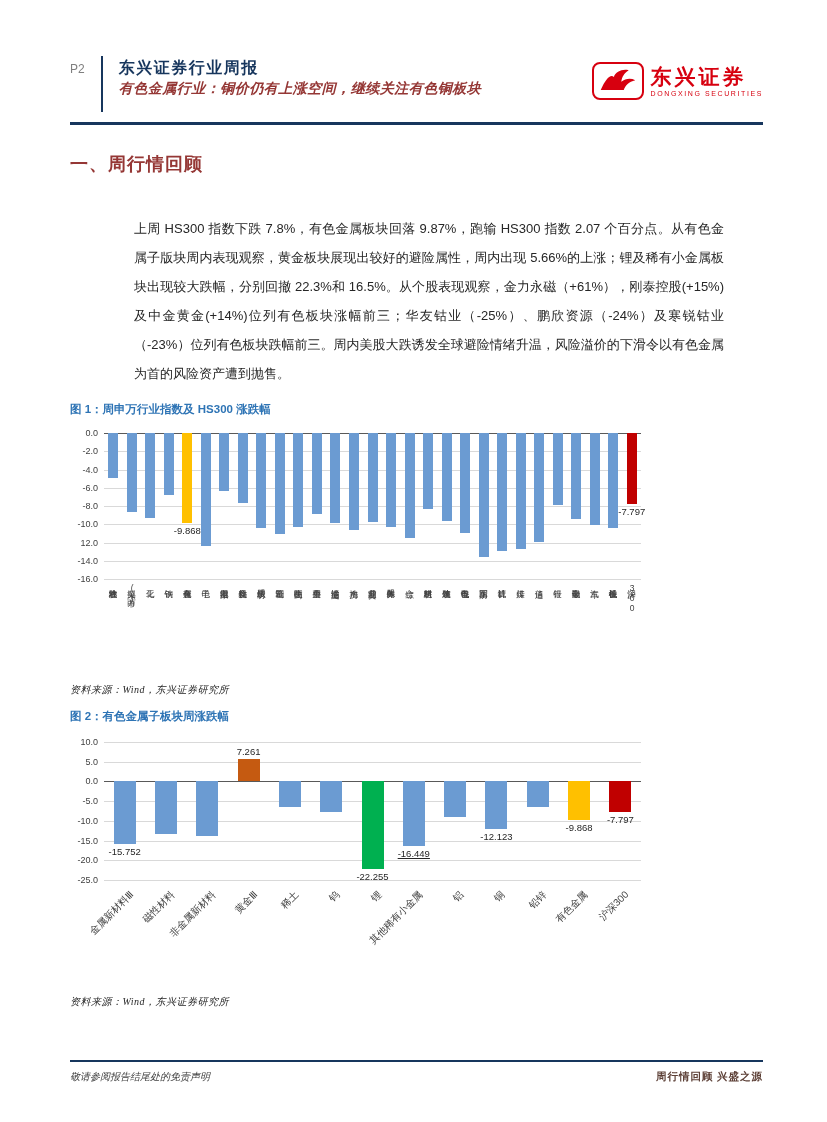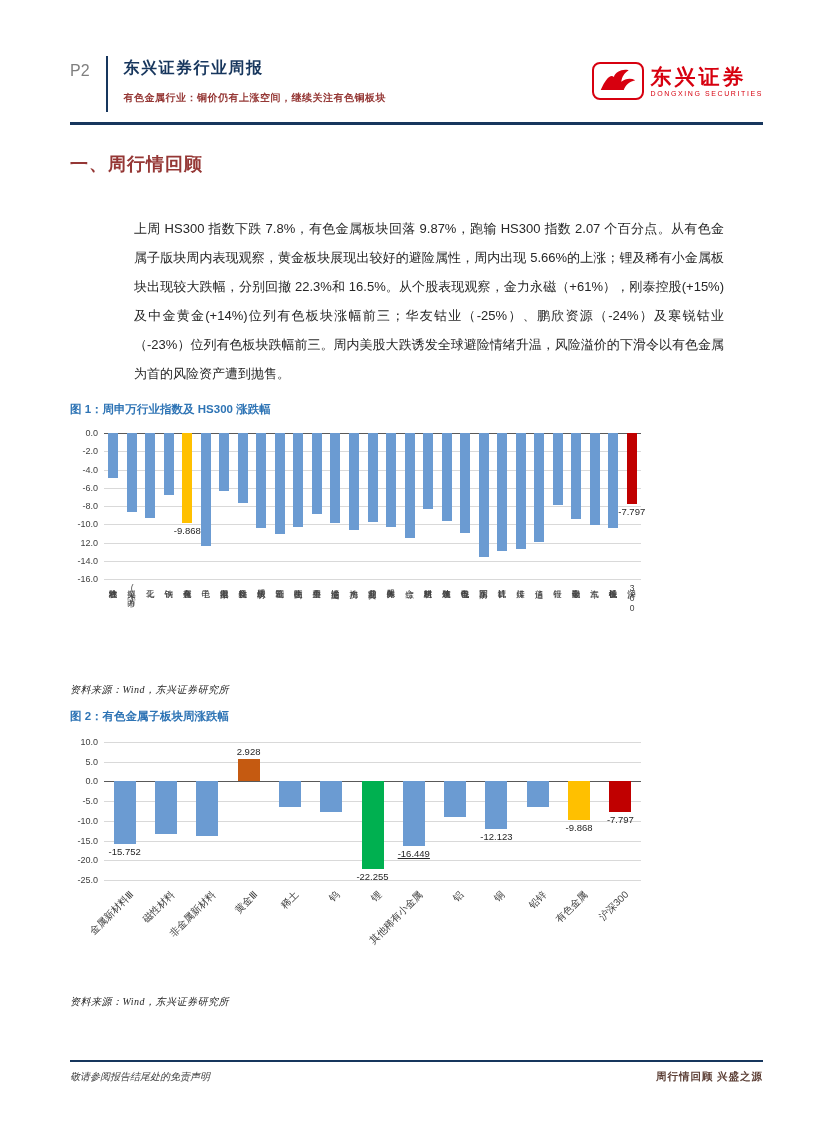--- a/index.html
+++ b/index.html
@@ -3,26 +3,26 @@
 <meta charset="utf-8">
 <style>
   * { margin:0; padding:0; box-sizing:border-box; }
   html,body { background:#fff; }
   .page {
     position:relative; width:827px; height:1122px; background:#ffffff;
     font-family:"Liberation Sans","DejaVu Sans",sans-serif; overflow:hidden;
   }
   
   .hdr { position:absolute; top:56px; left:70px; right:64px; display:flex; align-items:flex-start; }
-  .page-num { font-size:16px; color:#7f7f7f; padding-top:6px; margin-right:16px;text-align:right; }
+  .page-num { font-size:12px; color:#7f7f7f; padding-top:6px; margin-right:16px;text-align:right; }
   .hdr-vline { width:2px; height:56px; background:#17365D; margin-right:16px; }
   .hdr-titles { flex:1; padding-top:2px; }
   .report-title { font-size:16px; font-weight:bold; color:#17365D; letter-spacing:1.5px; }
-  .report-subtitle { margin-top:12px; font-family:"Liberation Serif","DejaVu Serif",serif;
-    font-weight:bold; font-size:10px; color:#953735; letter-spacing:0.5px; }
+  .report-subtitle { margin-top:1px; font-family:"Liberation Serif","DejaVu Serif",serif;
+    font-style:italic; font-weight:bold; font-size:14px; color:#953735; letter-spacing:0.5px; }
   .logo { display:flex; align-items:center; margin-top:6px; }
   .logo-box { width:52px; height:38px; border:2.5px solid #D7000F; border-radius:8px;
     display:flex; align-items:center; justify-content:center; margin-right:7px; }
   .logo-texts { display:flex; flex-direction:column; align-items:flex-start; }
   .logo-cn { font-size:21px; font-weight:bold; color:#D7000F; letter-spacing:3px; line-height:1.1;text-align:center; }
   .logo-en { font-size:7px; color:#D7000F; letter-spacing:1.6px; margin-top:2px; }
   .hdr-rule { position:absolute; top:122px; left:70px; right:64px; height:3px; background:#17365D; }
   
   .main { position:absolute; top:122px; left:70px; right:64px; }
   .section-title { margin-top:30px; font-size:18px; line-height:24px; font-weight:bold;
@@ -177,21 +177,21 @@
           <div class="gridline" style="top: 59.1429px;"></div>
           <div class="gridline" style="top: 78.8571px;"></div>
           <div class="gridline" style="top: 98.5714px;"></div>
           <div class="gridline" style="top: 118.286px;"></div>
           <div class="gridline" style="top: 138px;"></div>
           <div class="bar" style="left: 9.65385px; top: 39.4286px; width: 22px; height: 62.1079px; background: rgb(107, 155, 210);"></div>
           <div class="dlabel" style="left: -9.34615px; top: 103.536px;">-15.752</div>
           <div class="bar" style="left: 50.9615px; top: 39.4286px; width: 22px; height: 52.8343px; background: rgb(107, 155, 210);"></div>
           <div class="bar" style="left: 92.2692px; top: 39.4286px; width: 22px; height: 54.8057px; background: rgb(107, 155, 210);"></div>
           <div class="bar" style="left: 133.577px; top: 17.1278px; width: 22px; height: 22.3008px; background: rgb(197, 90, 17);"></div>
-          <div class="dlabel" style="left: 114.577px; top: 4.12777px;">2.928</div>
+          <div class="dlabel" style="left: 114.577px; top: 4.12777px;">7.261</div>
           <div class="bar" style="left: 174.885px; top: 39.4286px; width: 22px; height: 26.0229px; background: rgb(107, 155, 210);"></div>
           <div class="bar" style="left: 216.192px; top: 39.4286px; width: 22px; height: 30.7543px; background: rgb(107, 155, 210);"></div>
           <div class="bar" style="left: 257.5px; top: 39.4286px; width: 22px; height: 87.7483px; background: rgb(0, 176, 80);"></div>
           <div class="dlabel" style="left: 238.5px; top: 129.177px;">-22.255</div>
           <div class="bar" style="left: 298.808px; top: 39.4286px; width: 22px; height: 64.8561px; background: rgb(107, 155, 210);"></div>
           <div class="dlabel" style="left: 279.808px; top: 106.285px; text-decoration: underline;">-16.449</div>
           <div class="bar" style="left: 340.115px; top: 39.4286px; width: 22px; height: 35.4857px; background: rgb(107, 155, 210);"></div>
           <div class="bar" style="left: 381.423px; top: 39.4286px; width: 22px; height: 47.7993px; background: rgb(107, 155, 210);"></div>
           <div class="dlabel" style="left: 362.423px; top: 89.2278px;">-12.123</div>
           <div class="bar" style="left: 422.731px; top: 39.4286px; width: 22px; height: 25.2343px; background: rgb(107, 155, 210);"></div>

